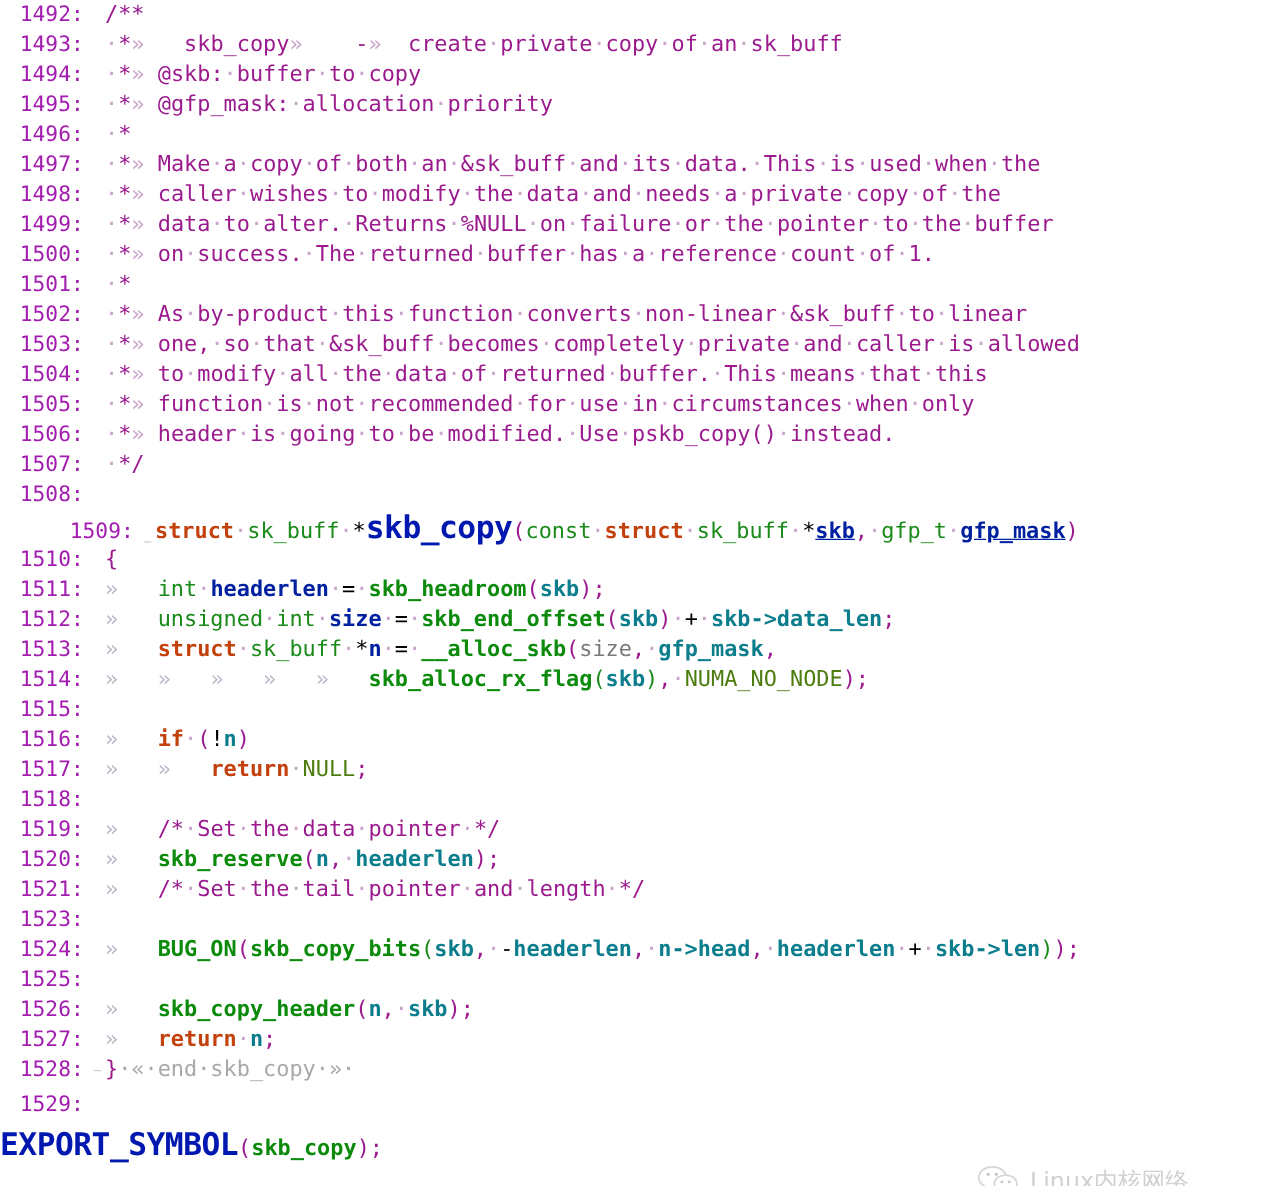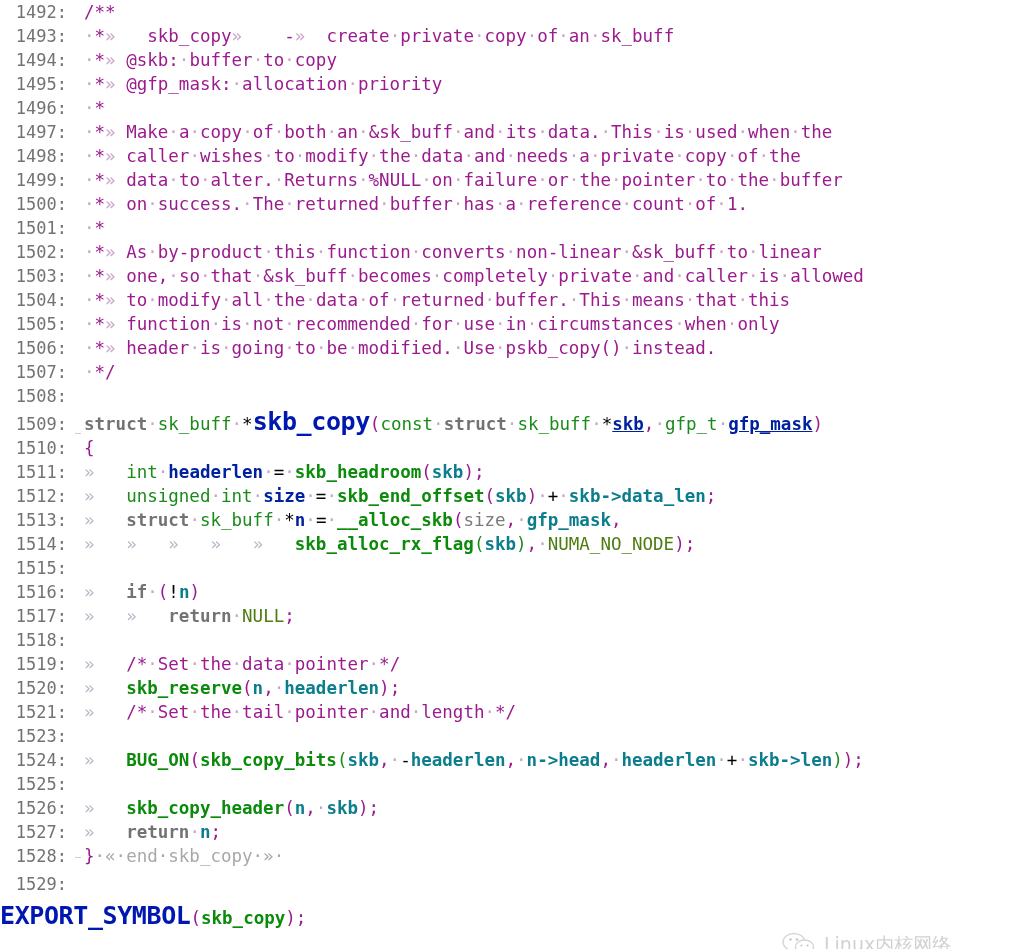--- a/index.html
+++ b/index.html
@@ -29,21 +29,21 @@
     line-height: 24px;
     white-space: pre;
     font-size: 17.5px;
     letter-spacing: 0px;
   }
 
   .lnum {
     width: 72px;
     min-width: 72px;
     text-align: right;
-    color: #737373;
+    color: #a21caf;
     font-size: 17px;
     padding-right: 5px;
     box-sizing: border-box;
     font-family: "DejaVu Sans Mono", monospace;
   }
 
   .guide {
     width: 12px;
     min-width: 12px;
     position: relative;
@@ -79,21 +79,21 @@
   .code {
     flex: 1;
     white-space: pre;
     font-family: "DejaVu Sans Mono", monospace;
   }
 
   
   .cmt      { color: #9b1b8f; }           
   .ws       { color: #c9a5c9; }           
   .tab      { color: #b9b9c9; }           
-  .kw       { color: #737373; font-weight: bold; }  
+  .kw       { color: #c2410c; font-weight: bold; }  
   .typ      { color: #1a8b1a; }           
   .fn       { color: #0b8a0b; font-weight: bold; }  
   .var      { color: #0b7d8c; font-weight: bold; }  
   .varp     { color: #00219f; font-weight: bold; }  
   .plain    { color: #7a7a7a; }           
   .const    { color: #4d7c0f; }           
   .op       { color: #000000; }
   .punct    { color: #9b1b8f; }           
   .punct2   { color: #1a8b1a; }           
   .semi     { color: #9b1b8f; }
@@ -220,21 +220,21 @@
     <span class="guide"></span>
     <span class="code"><span class="ws">·</span><span class="cmt">*/</span></span>
   </div>
 
   <div class="line">
     <span class="lnum">1508:</span>
     <span class="guide"></span>
     <span class="code"></span>
   </div>
 
-  <div class="line" style="height:28px;line-height:28px;">
+  <div class="line" style="height:28px;line-height:28px;margin-left:40px;">
     <span class="lnum">1509:</span>
     <span class="guide on top"></span>
     <span class="code"><span class="kw">struct</span><span class="ws">·</span><span class="typ">sk_buff</span><span class="ws">·</span><span class="op">*</span><span class="big">skb_copy</span><span class="punct">(</span><span class="typ">const</span><span class="ws">·</span><span class="kw">struct</span><span class="ws">·</span><span class="typ">sk_buff</span><span class="ws">·</span><span class="op">*</span><span class="varp ul">skb</span><span class="punct">,</span><span class="ws">·</span><span class="typ">gfp_t</span><span class="ws">·</span><span class="varp ul">gfp_mask</span><span class="punct">)</span></span>
   </div>
 
   <div class="line">
     <span class="lnum">1510:</span>
     <span class="guide on"></span>
     <span class="code"><span class="punct">{</span></span>
   </div>

